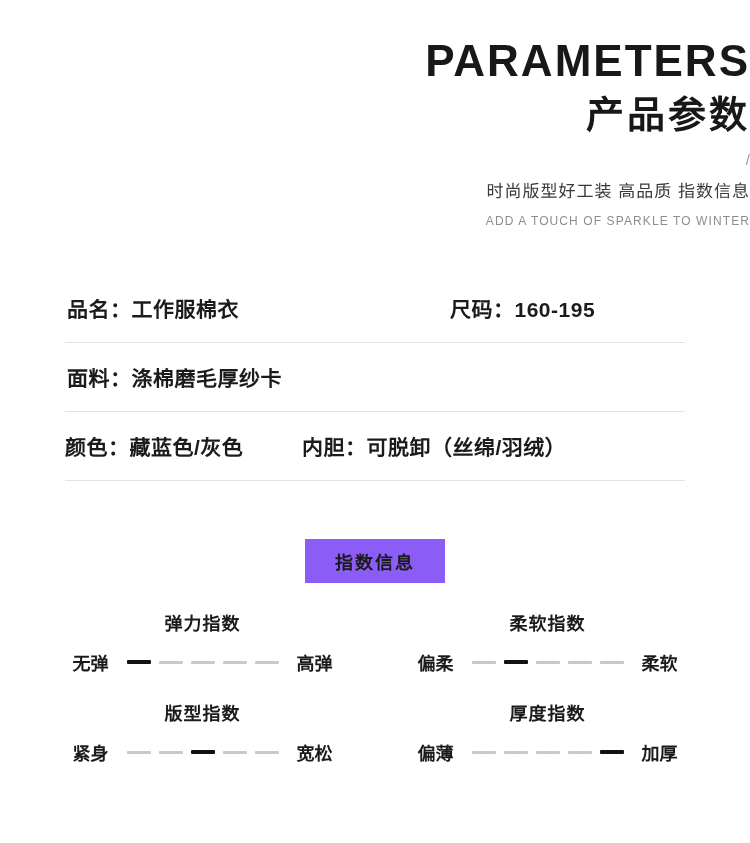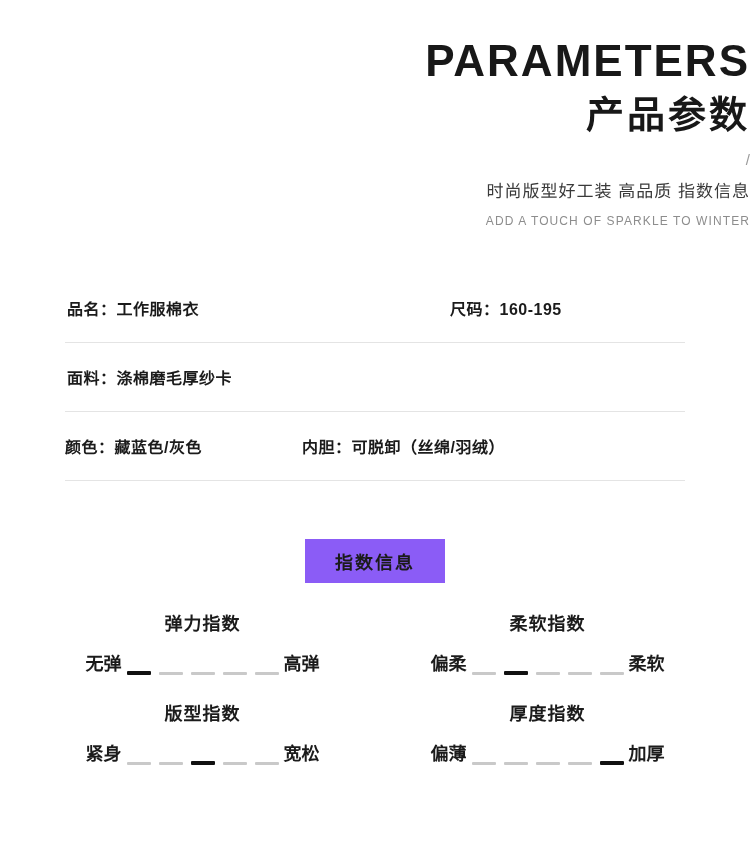--- a/index.html
+++ b/index.html
@@ -73,21 +73,21 @@
     align-items: center;
     height: 68px;
     border-bottom: 1px solid #e4e4e4;
   }
   .spec-row:last-child {
     border-bottom: 1px solid #e4e4e4;
   }
   .spec-cell {
     display: flex;
     align-items: baseline;
-    font-size: 16px;
+    font-size: 21px;
     font-weight: bold;
     color: #1b1b1b;
     letter-spacing: 0.5px;
   }
   .spec-cell.left {
     width: 385px;
     padding-left: 2px;
     box-sizing: border-box;
   }
   .spec-cell.right {
@@ -127,23 +127,23 @@
   }
   .index-title {
     font-size: 18px;
     font-weight: bold;
     color: #1b1b1b;
     letter-spacing: 1px;
     margin-bottom: 14px;
   }
   .scale {
     display: flex;
-    align-items: flex-end;
+    align-items: center;
     justify-content: center;
-    gap: 5px;
+    gap: 18px;
   }
   .scale-end {
     font-size: 18px;
     font-weight: bold;
     color: #1b1b1b;
     white-space: nowrap;
   }
   .ticks {
     display: flex;
     align-items: center;

